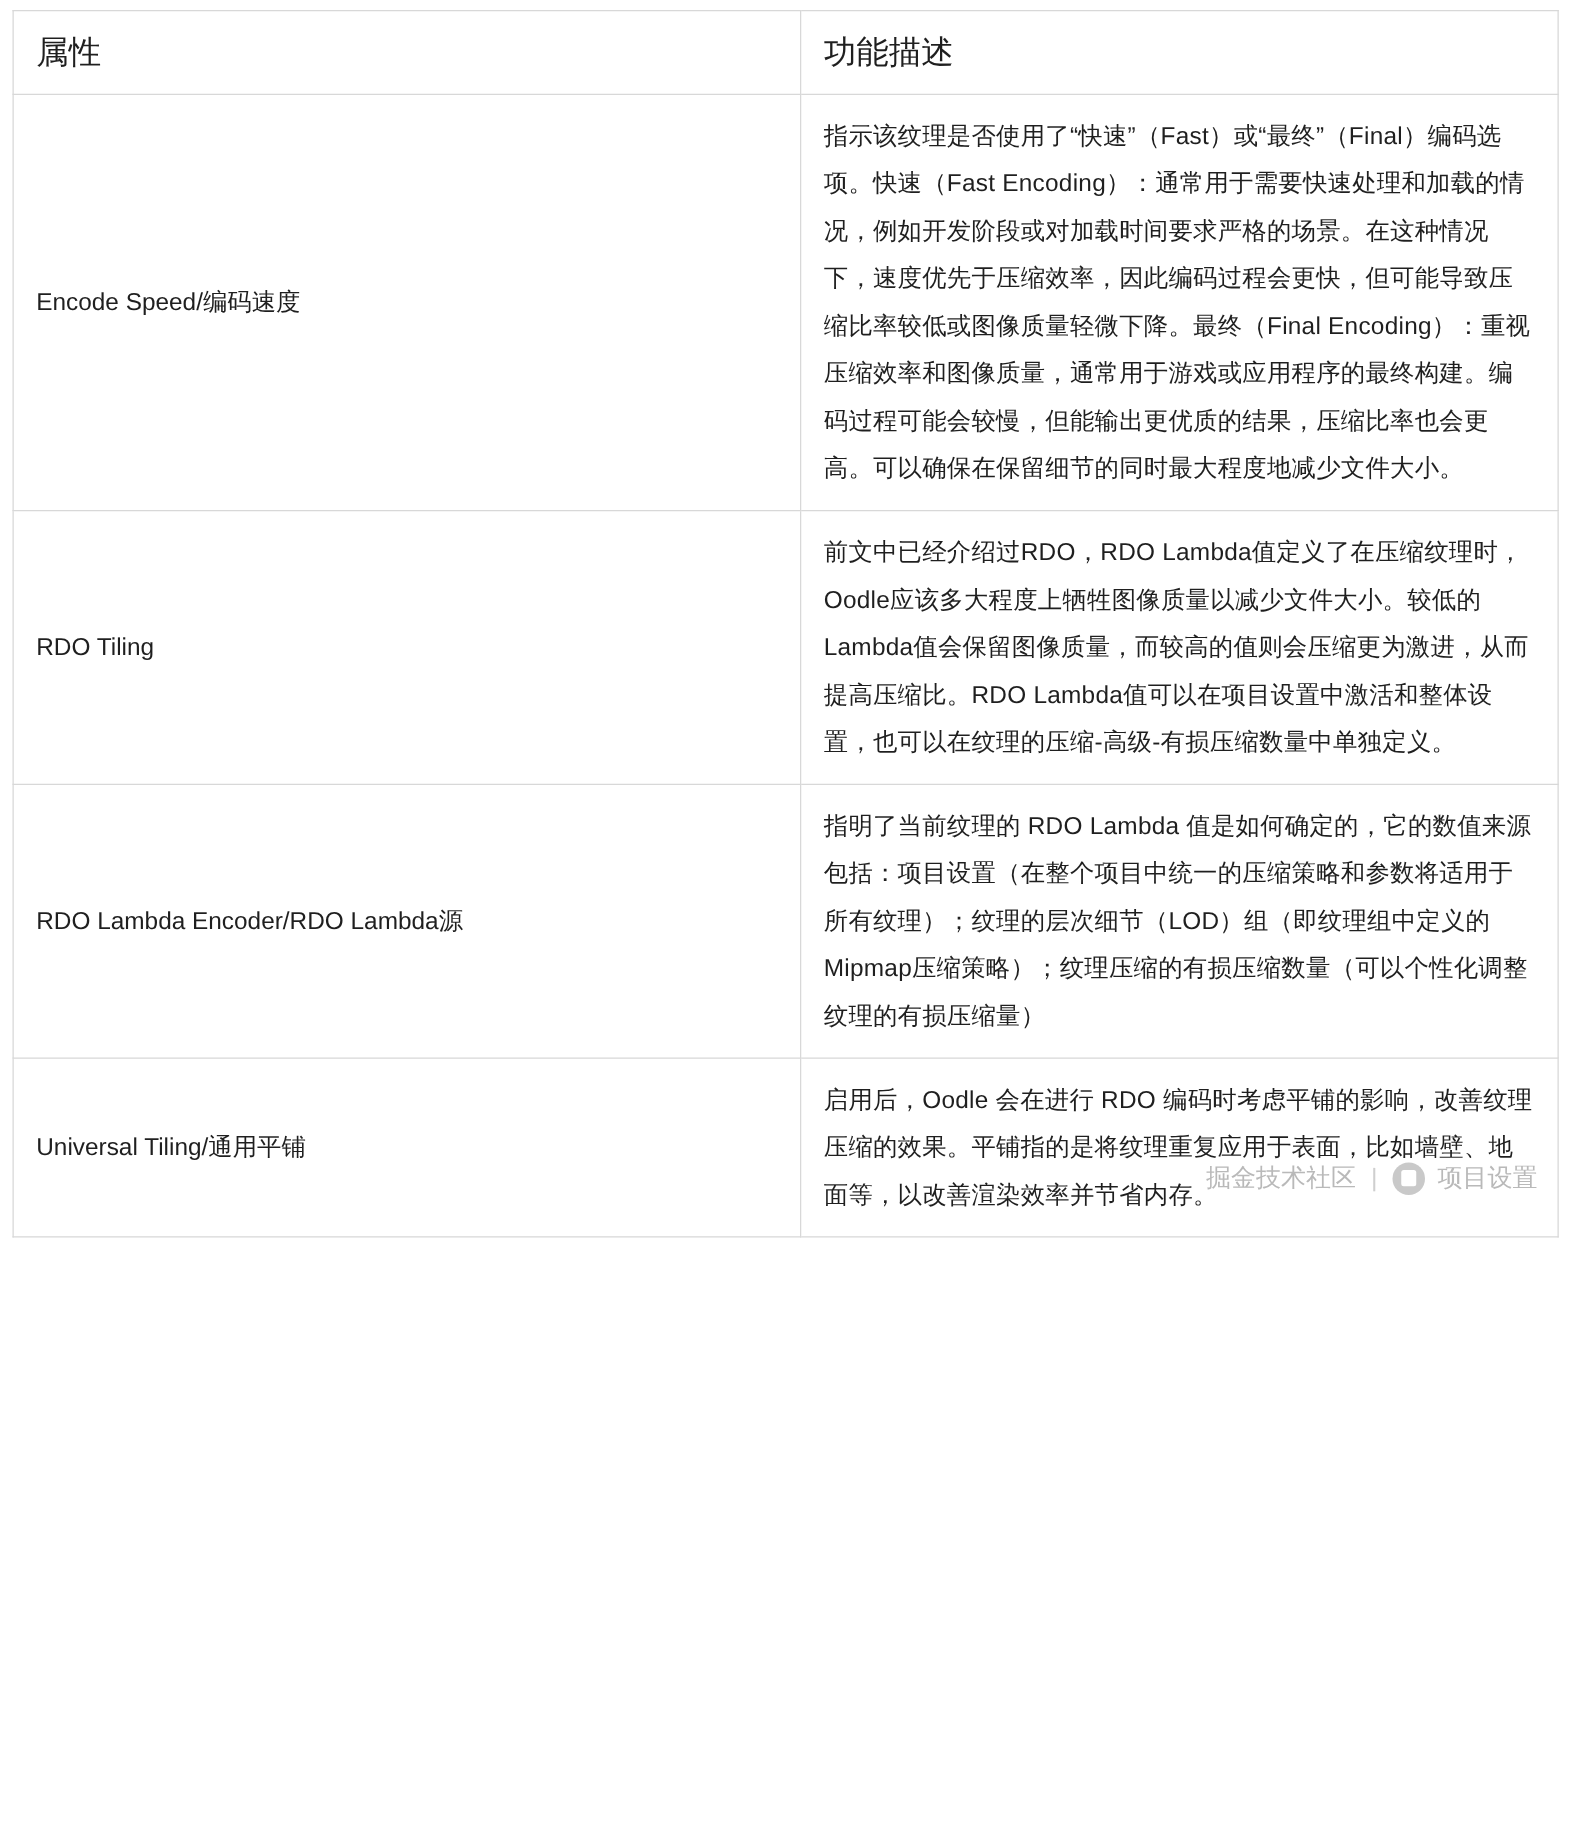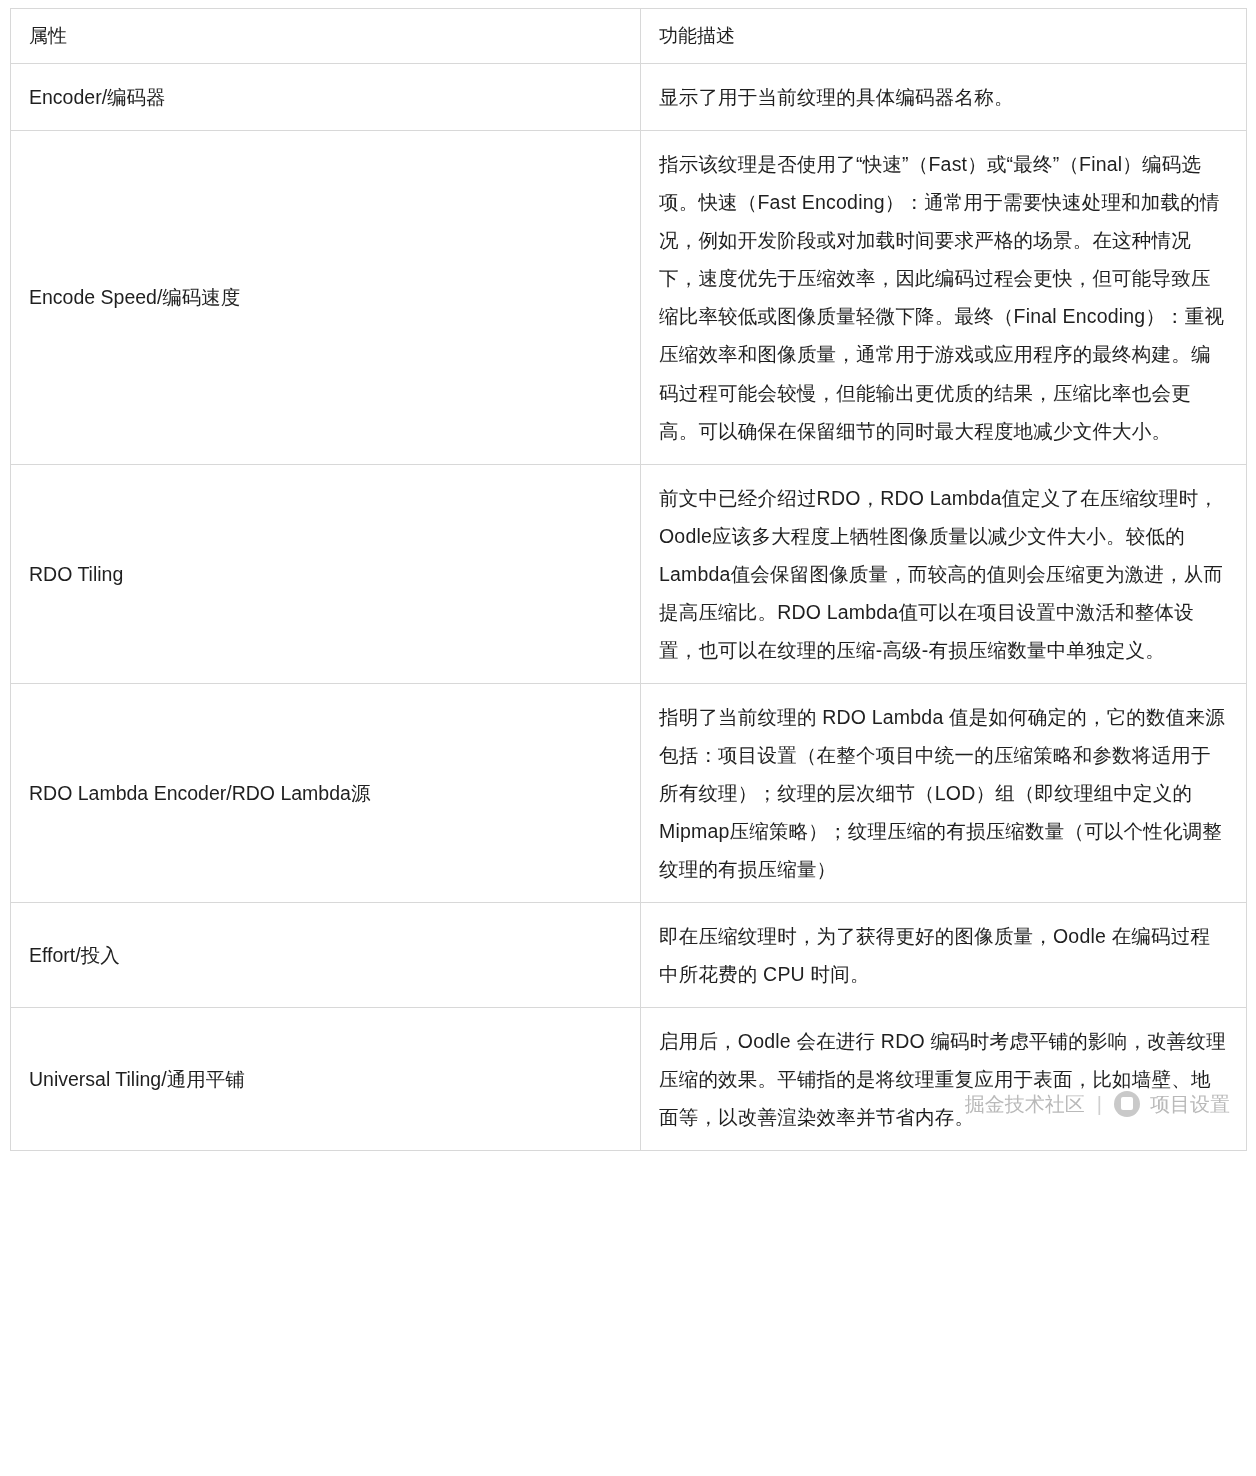--- a/index.html
+++ b/index.html
@@ -35,21 +35,21 @@
     padding: 14px 18px;
     font-size: 19.5px;
     line-height: 1.95;
     font-weight: 400;
     color: #1f1f1f;
     text-align: left;
   }
   table.spec-table thead th {
     padding-top: 12px;
     padding-bottom: 12px;
-    font-size: 19px;
+    font-size: 26px;
     font-weight: 400;
     line-height: 1.6;
   }
   td.attr-cell {
     vertical-align: middle;
     font-size: 19.5px;
     line-height: 1.6;
   }
   td.desc-cell {
     vertical-align: middle;
@@ -110,38 +110,30 @@
       <col class="col-desc">
     </colgroup>
     <thead>
       <tr>
         <th>属性</th>
         <th>功能描述</th>
       </tr>
     </thead>
     <tbody>
       <tr>
-        <td class="attr-cell">Encoder/编码器</td>
-        <td class="desc-cell single-line">显示了用于当前纹理的具体编码器名称。</td>
-      </tr>
-      <tr>
         <td class="attr-cell">Encode Speed/编码速度</td>
         <td class="desc-cell">指示该纹理是否使用了“快速”（Fast）或“最终”（Final）编码选项。快速（Fast Encoding）：通常用于需要快速处理和加载的情况，例如开发阶段或对加载时间要求严格的场景。在这种情况下，速度优先于压缩效率，因此编码过程会更快，但可能导致压缩比率较低或图像质量轻微下降。最终（Final Encoding）：重视压缩效率和图像质量，通常用于游戏或应用程序的最终构建。编码过程可能会较慢，但能输出更优质的结果，压缩比率也会更高。可以确保在保留细节的同时最大程度地减少文件大小。</td>
       </tr>
       <tr>
         <td class="attr-cell">RDO Tiling</td>
         <td class="desc-cell">前文中已经介绍过RDO，RDO Lambda值定义了在压缩纹理时，Oodle应该多大程度上牺牲图像质量以减少文件大小。较低的Lambda值会保留图像质量，而较高的值则会压缩更为激进，从而提高压缩比。RDO Lambda值可以在项目设置中激活和整体设置，也可以在纹理的压缩-高级-有损压缩数量中单独定义。</td>
       </tr>
       <tr>
         <td class="attr-cell">RDO Lambda Encoder/RDO Lambda源</td>
         <td class="desc-cell">指明了当前纹理的 RDO Lambda 值是如何确定的，它的数值来源包括：项目设置（在整个项目中统一的压缩策略和参数将适用于所有纹理）；纹理的层次细节（LOD）组（即纹理组中定义的Mipmap压缩策略）；纹理压缩的有损压缩数量（可以个性化调整纹理的有损压缩量）</td>
-      </tr>
-      <tr>
-        <td class="attr-cell">Effort/投入</td>
-        <td class="desc-cell short">即在压缩纹理时，为了获得更好的图像质量，Oodle 在编码过程中所花费的 CPU 时间。</td>
       </tr>
       <tr>
         <td class="attr-cell">Universal Tiling/通用平铺</td>
         <td class="desc-cell">启用后，Oodle 会在进行 RDO 编码时考虑平铺的影响，改善纹理压缩的效果。平铺指的是将纹理重复应用于表面，比如墙壁、地面等，以改善渲染效率并节省内存。</td>
       </tr>
     </tbody>
   </table>
 
   <div class="watermark">
     <span class="wm-text">掘金技术社区</span>

